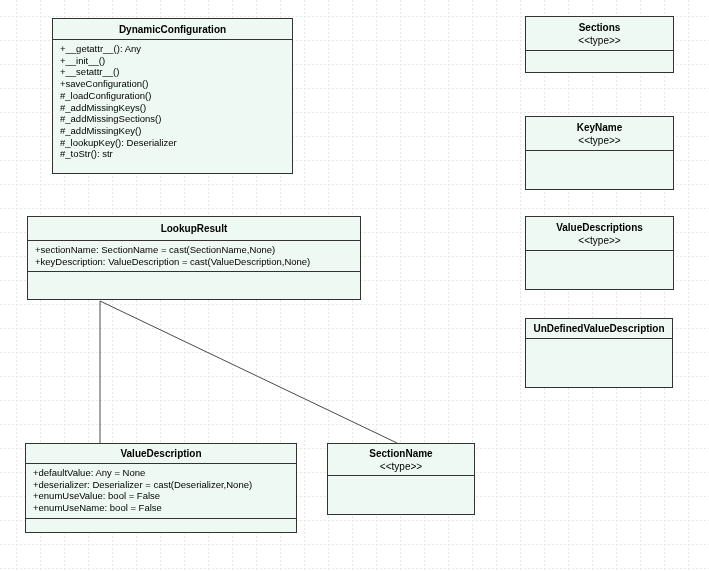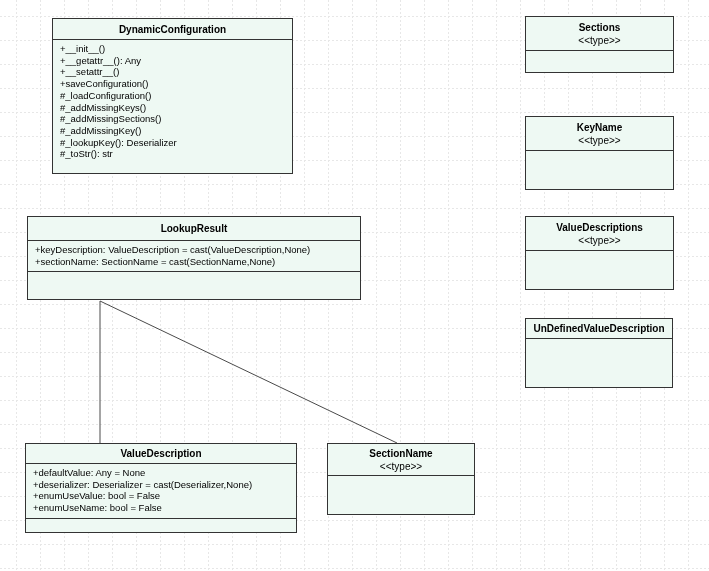--- a/index.html
+++ b/index.html
@@ -97,22 +97,22 @@
       </g>
       <line x1="100" y1="301" x2="100" y2="443" stroke="#4a4a4a" stroke-width="1"></line>
       <line x1="100" y1="301" x2="397" y2="443" stroke="#4a4a4a" stroke-width="1"></line>
     </svg>
 
   <div class="uml-box" style="left:52px;top:18px;width:241px;height:156px">
     <div class="uml-title" style="height:21px">
       <div>DynamicConfiguration</div>
     </div>
     <div class="uml-members fill">
+      <div>+__getattr__(): Any</div>
       <div>+__init__()</div>
-      <div>+__getattr__(): Any</div>
       <div>+__setattr__()</div>
       <div>+saveConfiguration()</div>
       <div>#_loadConfiguration()</div>
       <div>#_addMissingKeys()</div>
       <div>#_addMissingSections()</div>
       <div>#_addMissingKey()</div>
       <div>#_lookupKey(): Deserializer</div>
       <div>#_toStr(): str</div>
     </div>
   </div>
@@ -146,22 +146,22 @@
       <div>UnDefinedValueDescription</div>
     </div>
     <div class="uml-empty"></div>
   </div>
 
   <div class="uml-box" style="left:27px;top:216px;width:334px;height:84px">
     <div class="uml-title" style="height:24px">
       <div>LookupResult</div>
     </div>
     <div class="uml-members" style="height:30px">
+      <div>+sectionName: SectionName = cast(SectionName,None)</div>
       <div>+keyDescription: ValueDescription = cast(ValueDescription,None)</div>
-      <div>+sectionName: SectionName = cast(SectionName,None)</div>
     </div>
     <div class="uml-empty"></div>
   </div>
 
   <div class="uml-box" style="left:25px;top:443px;width:272px;height:90px">
     <div class="uml-title" style="height:20px">
       <div>ValueDescription</div>
     </div>
     <div class="uml-members" style="height:54px">
       <div>+defaultValue: Any = None</div>

